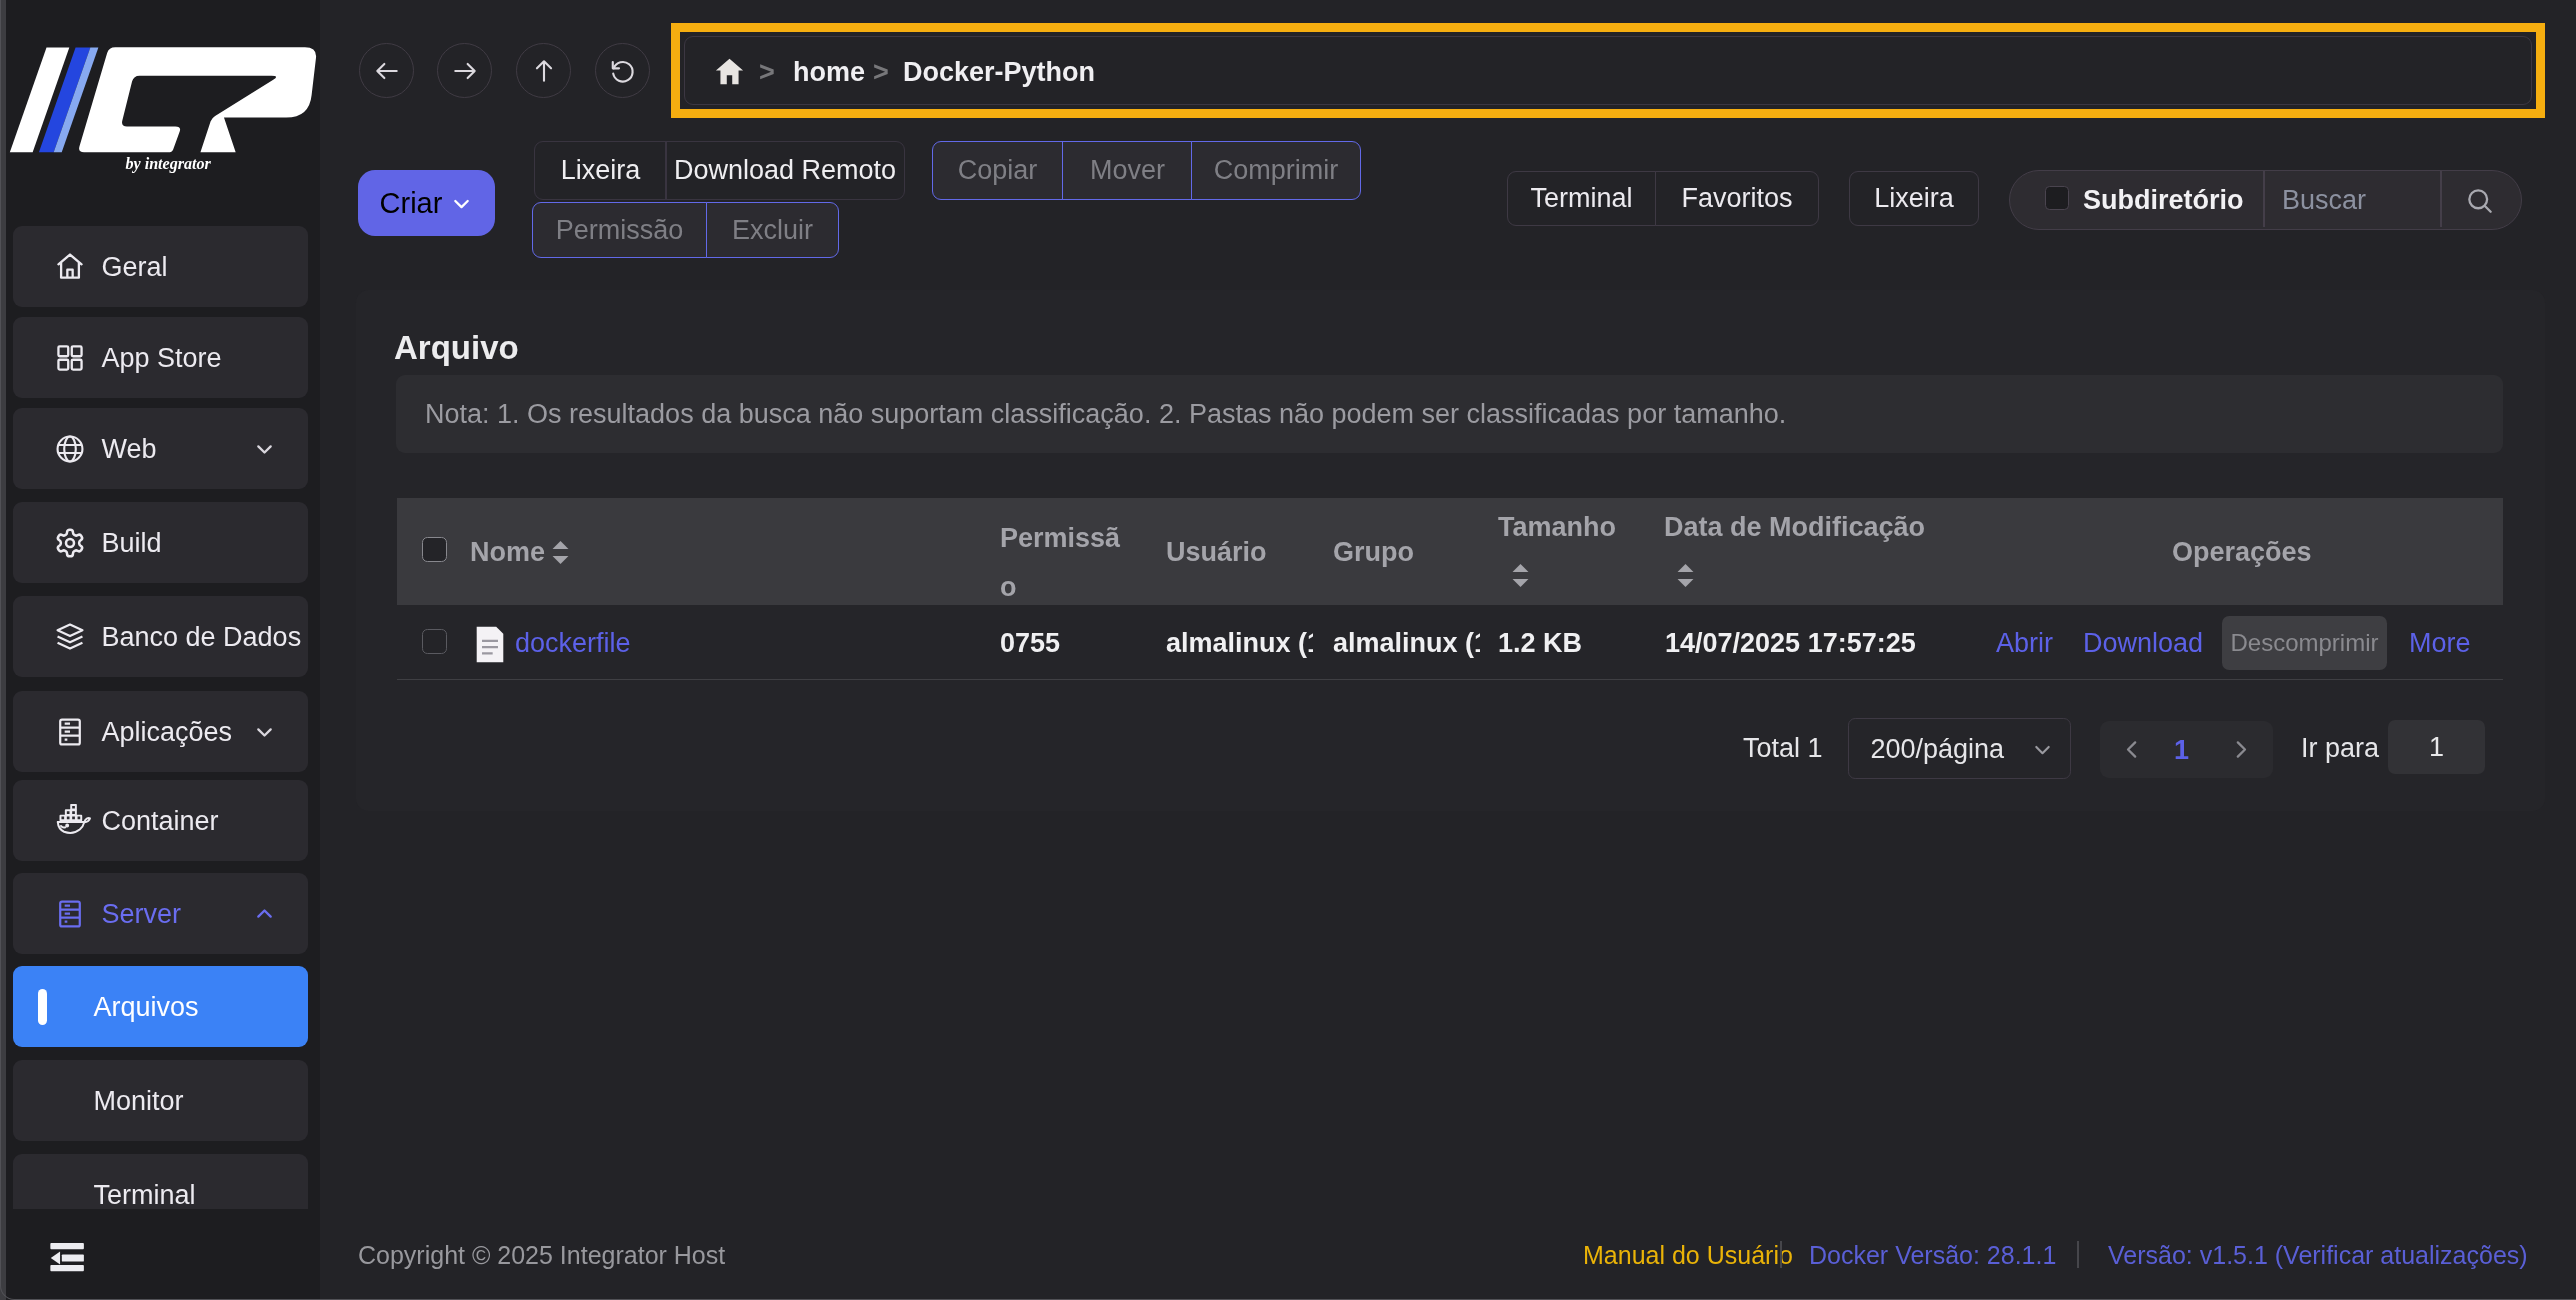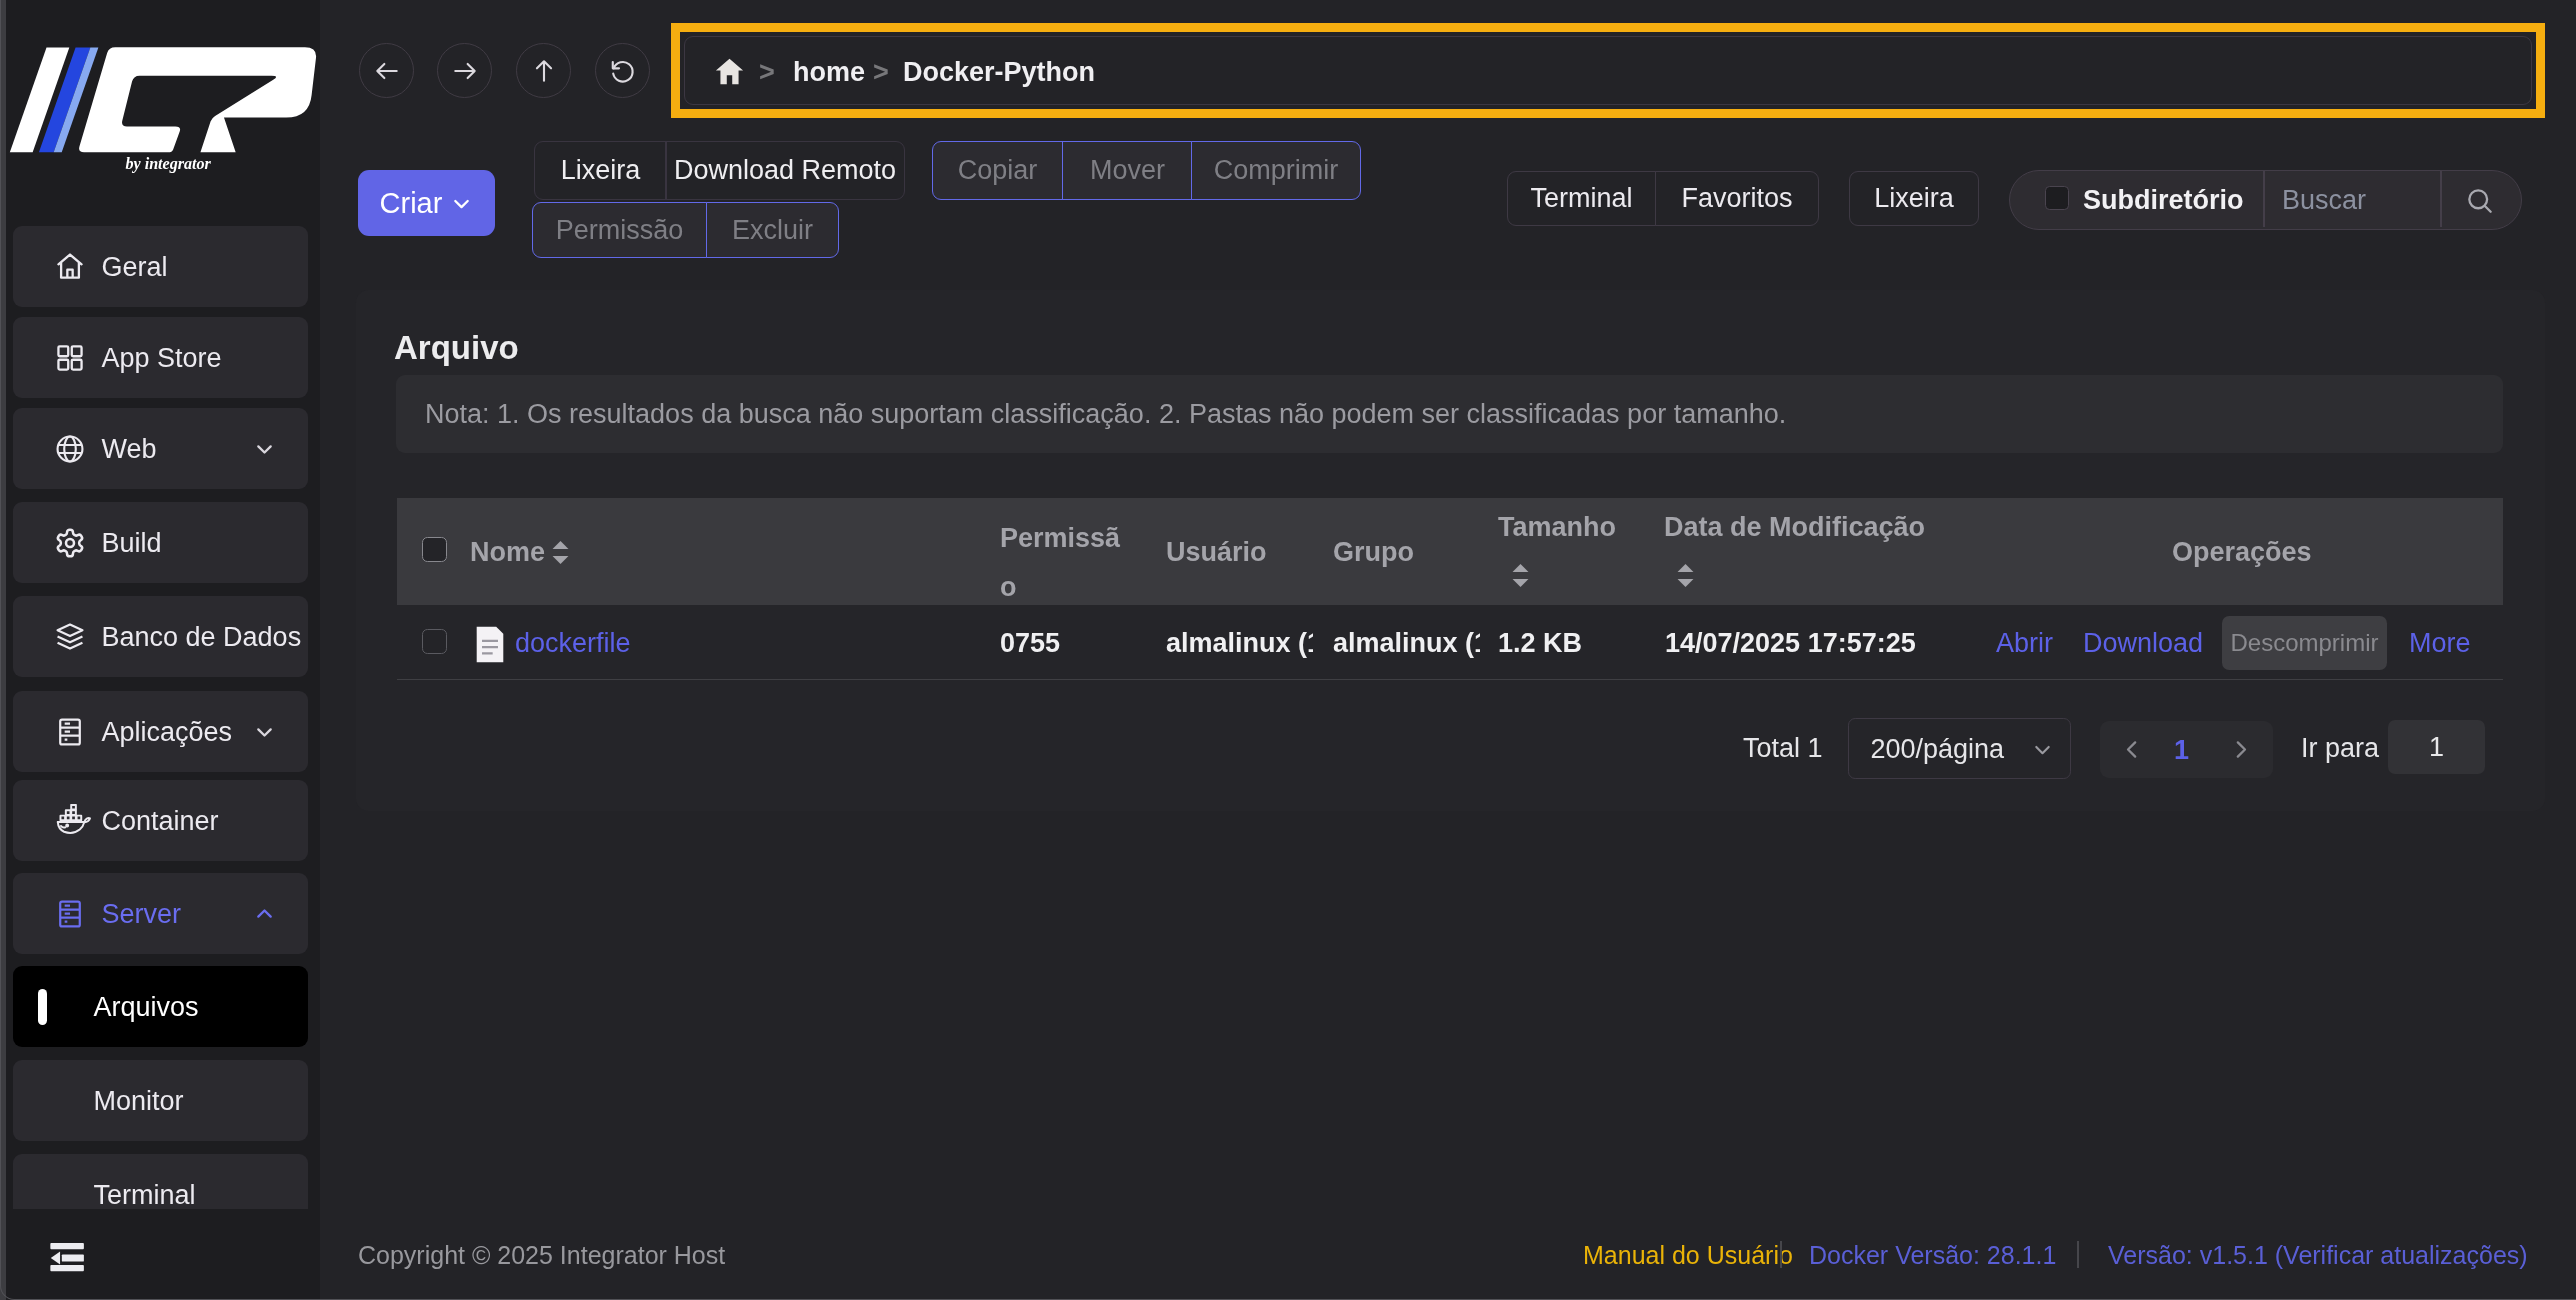--- a/index.html
+++ b/index.html
@@ -7,30 +7,30 @@
 body { background:#232327; font-family:"Liberation Sans", sans-serif; position:relative; }
 .abs { position:absolute; }
 
 #sidebar { position:absolute; left:0; top:0; width:320px; height:1301px; background:#1d1d20; }
 #strip { position:absolute; left:0; top:0; width:6.3px; height:1301px; background:#3d3d41; }
 .sitem { position:absolute; left:12.5px; width:295px; height:81px; background:#2b2a2f; border-radius:9px; display:flex; align-items:center; color:#eceaf0; font-size:27px; }
 .sitem .ic { position:absolute; left:41px; top:50%; transform:translateY(-50%); width:32px; height:32px; }
 .sitem .lbl { position:absolute; left:89px; top:50%; transform:translateY(-50%); white-space:nowrap; }
 .sitem .chev { position:absolute; right:32px; top:50%; transform:translateY(-50%); width:23px; height:23px; }
 .sub .lbl { left:81px; }
-#it-arquivos { background:#000000; color:#ffffff; }
+#it-arquivos { background:#3b82f6; color:#ffffff; }
 #it-arquivos .bar { position:absolute; left:25px; top:50%; transform:translateY(-50%); width:9px; height:36px; border-radius:4.5px; background:#ffffff; }
 #sbcover { position:absolute; left:6.3px; top:1209px; width:314px; height:91px; background:#1d1d20; }
 
 .circ { position:absolute; top:43px; width:55px; height:55px; border-radius:50%; border:1.8px solid #403b44; display:flex; align-items:center; justify-content:center; }
 #crumbwrap { position:absolute; left:671px; top:23px; width:1874px; height:95px; border:9px solid #f6ae10; background:#232327; }
 #crumbinner { position:absolute; left:3.6px; top:3.6px; right:3.6px; bottom:3.6px; border:1.8px solid #3c3742; border-radius:9px; }
 .crumbtxt { position:absolute; top:57px; font-size:27px; font-weight:bold; color:#f0eff2; }
 .gt { position:absolute; top:57px; font-size:27px; color:#77777a; font-weight:bold; }
-#btn-criar { position:absolute; left:358px; top:170px; width:137px; height:66px; border-radius:11px; background:#6165e6; color:#ffffff; font-size:29px; display:flex; align-items:center; justify-content:center; }
+#btn-criar { position:absolute; left:358px; top:170px; width:137px; height:66px; border-radius:17px; background:#6165e6; color:#000000; font-size:29px; display:flex; align-items:center; justify-content:center; }
 .tbtn { position:absolute; height:59px; top:141px; border:1.8px solid #393440; color:#efeef1; font-size:27px; display:flex; align-items:center; justify-content:center; background:transparent; }
 .dbtn { position:absolute; border:1.8px solid #6269e8; background:#2c2b30; color:#7f7f85; font-size:27px; display:flex; align-items:center; justify-content:center; }
 .rbtn { position:absolute; top:171px; height:55px; border:1.8px solid #3e3944; color:#eceaef; font-size:27px; display:flex; align-items:center; justify-content:center; }
 #pill { position:absolute; left:2009px; top:170px; width:513px; height:60px; border-radius:30px; background:#2e2c31; border:1.8px solid #433d48; }
 #pill .sep { position:absolute; top:0; width:1.8px; height:56px; background:#443e49; }
 #pill .cb { position:absolute; left:35px; top:15px; width:24px; height:24px; border-radius:4.5px; background:#1d1d20; border:1.8px solid #4a444f; }
 #pill .slbl { position:absolute; left:73px; top:50%; transform:translateY(-50%); font-weight:bold; font-size:27px; color:#f2f1f4; }
 #pill .plbl { position:absolute; left:272px; top:50%; transform:translateY(-50%); font-size:27px; color:#8c91a0; }
 
 #card { position:absolute; left:356px; top:290px; width:2189px; height:521px; background:#252529; border-radius:12.5px; }

